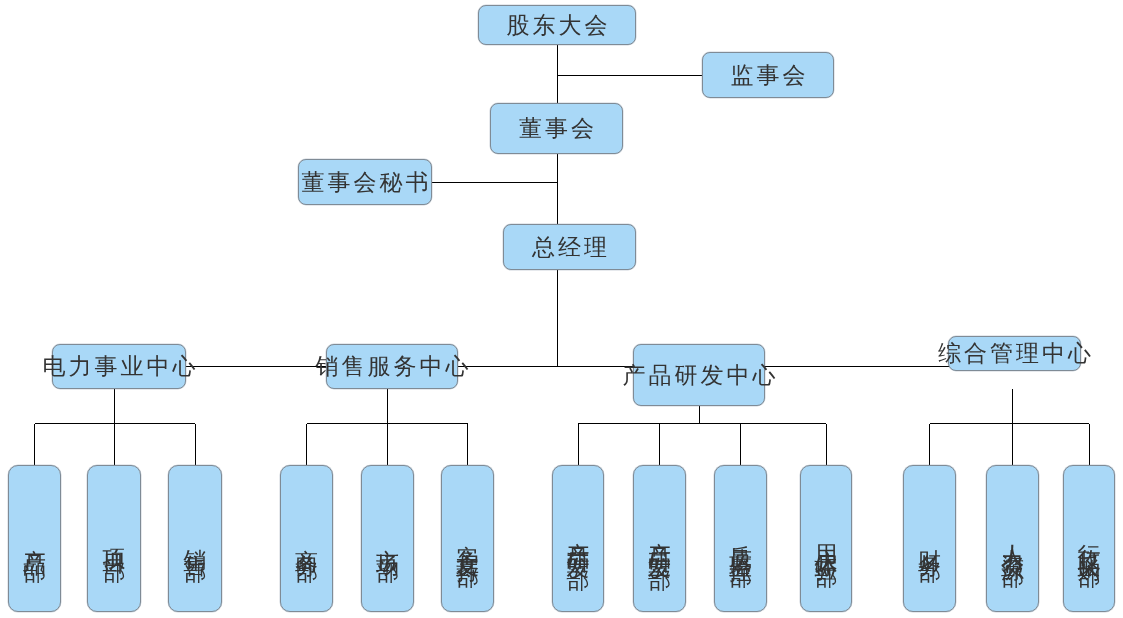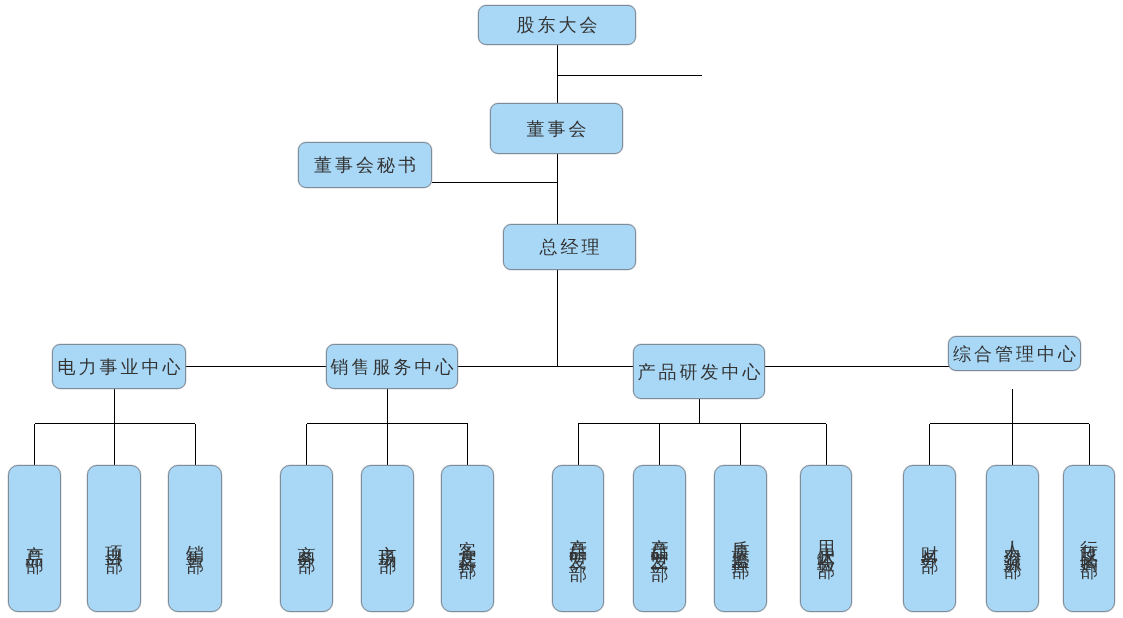--- a/index.html
+++ b/index.html
@@ -18,21 +18,21 @@
   }
   .connectors{position:absolute;left:0;top:0;}
   .node{
     position:absolute;
     box-sizing:border-box;
     background:var(--node-fill);
     border:1px solid var(--node-border);
     border-radius:8px;
     display:flex;align-items:center;justify-content:center;
     color:var(--text);
-    font-size:18px;
+    font-size:23px;
     letter-spacing:3px;
     text-align:center;
     box-shadow:0 0 0 0.5px rgba(110,130,150,.35);
   }
   .node.dept{border-radius:10px;}
   .node .lbl{white-space:nowrap;text-indent:3px;}
   .node.dept .lbl{
     writing-mode:vertical-rl;
     text-orientation:upright;
     letter-spacing:5px;
@@ -58,42 +58,45 @@
       <path d="M699.5 389 V423.5 M578 423.5 H826 M578 423.5 V465 M659.5 423.5 V465 M740.5 423.5 V465 M826 423.5 V465"></path>
 
       <path d="M1012.5 389 V423.5 M929.5 423.5 H1089 M929.5 423.5 V465 M1012.5 423.5 V465 M1089 423.5 V465"></path>
     </g>
   </svg>
 
   <div class="node" style="left:478px;top:5px;width:158px;height:40px">
     <span class="lbl">股东大会</span>
   </div>
 
+  <div class="node" style="left:702px;top:52px;width:132px;height:46px">
+    <span class="lbl">监事会</span>
+  </div>
 
   <div class="node" style="left:490px;top:103px;width:133px;height:51px">
     <span class="lbl">董事会</span>
   </div>
 
-  <div class="node" style="left:298px;top:142px;width:134px;height:46px">
+  <div class="node" style="left:298px;top:159px;width:134px;height:46px">
     <span class="lbl">董事会秘书</span>
   </div>
 
   <div class="node" style="left:503px;top:224px;width:133px;height:46px">
     <span class="lbl">总经理</span>
   </div>
 
   <div class="node" style="left:326px;top:344px;width:132px;height:45px">
     <span class="lbl">销售服务中心</span>
   </div>
 
   <div class="node" style="left:52px;top:344px;width:134px;height:45px">
     <span class="lbl">电力事业中心</span>
   </div>
 
-  <div class="node" style="left:633px;top:344px;width:132px;height:55px">
+  <div class="node" style="left:633px;top:344px;width:132px;height:62px">
     <span class="lbl">产品研发中心</span>
   </div>
 
   <div class="node" style="left:948px;top:336px;width:133px;height:35px">
     <span class="lbl">综合管理中心</span>
   </div>
 
   <div class="node dept" style="left:8px;top:465px;width:53px;height:147px">
     <span class="lbl">产品部</span>
   </div>

